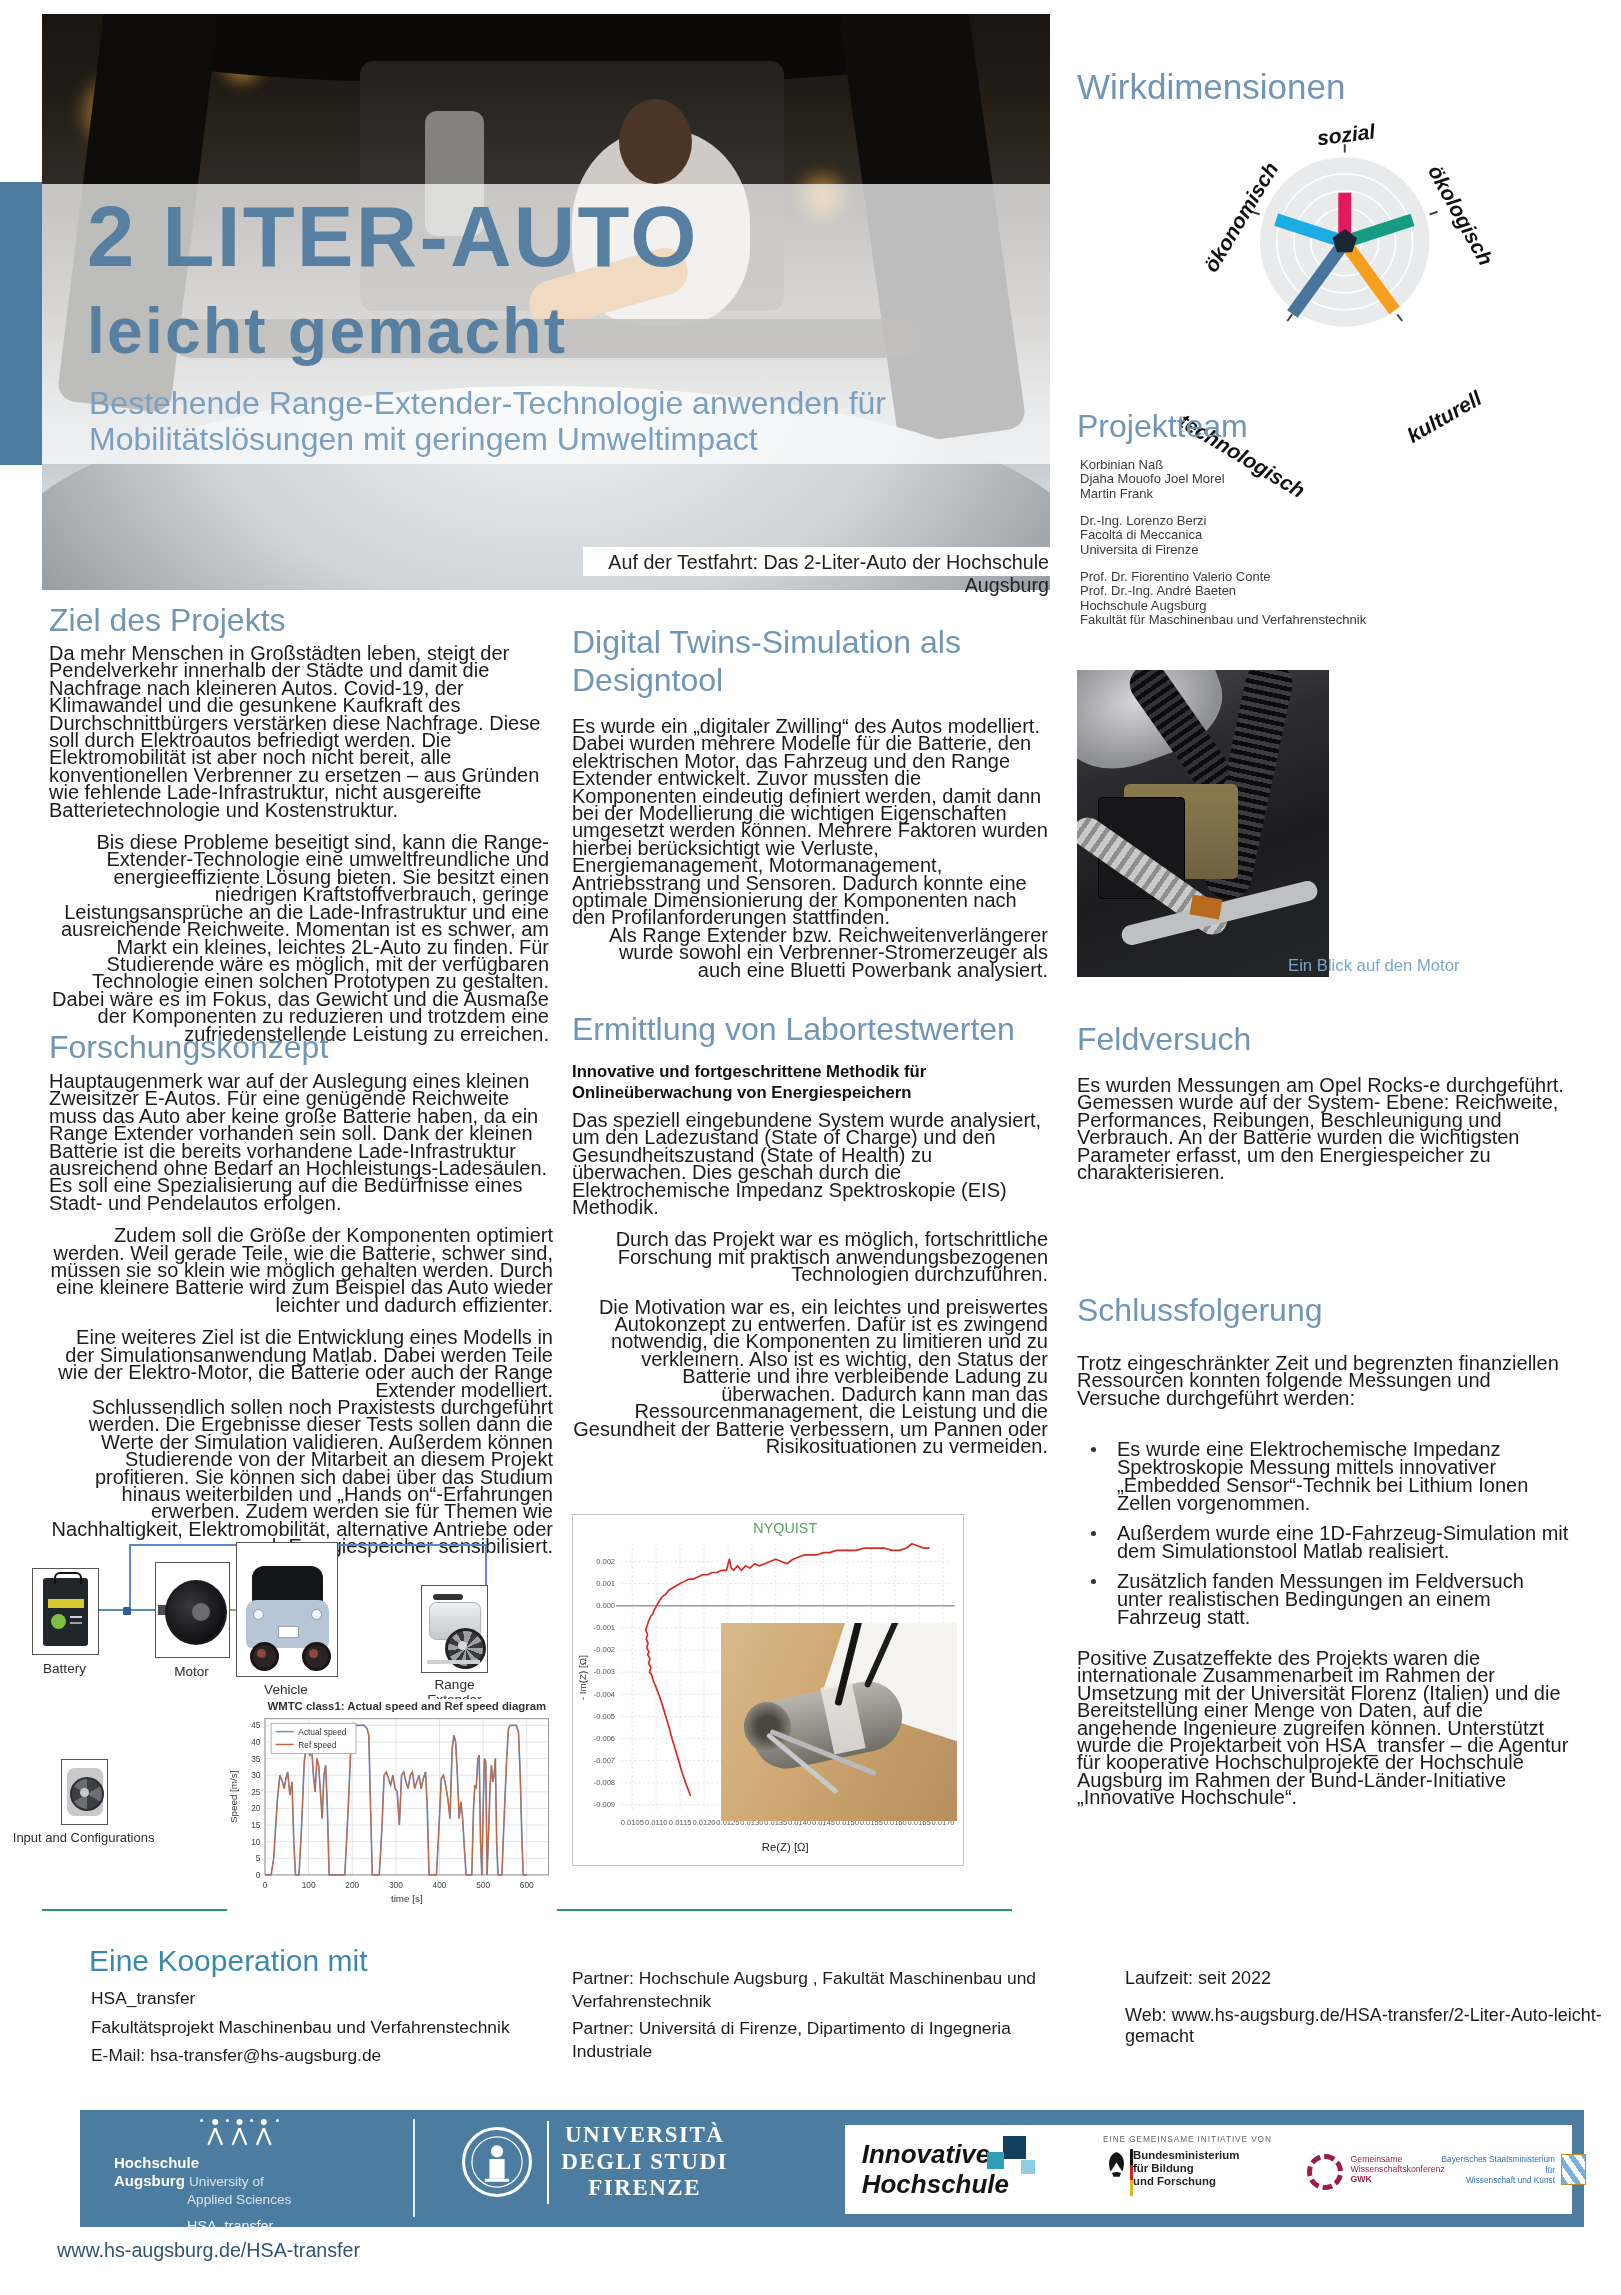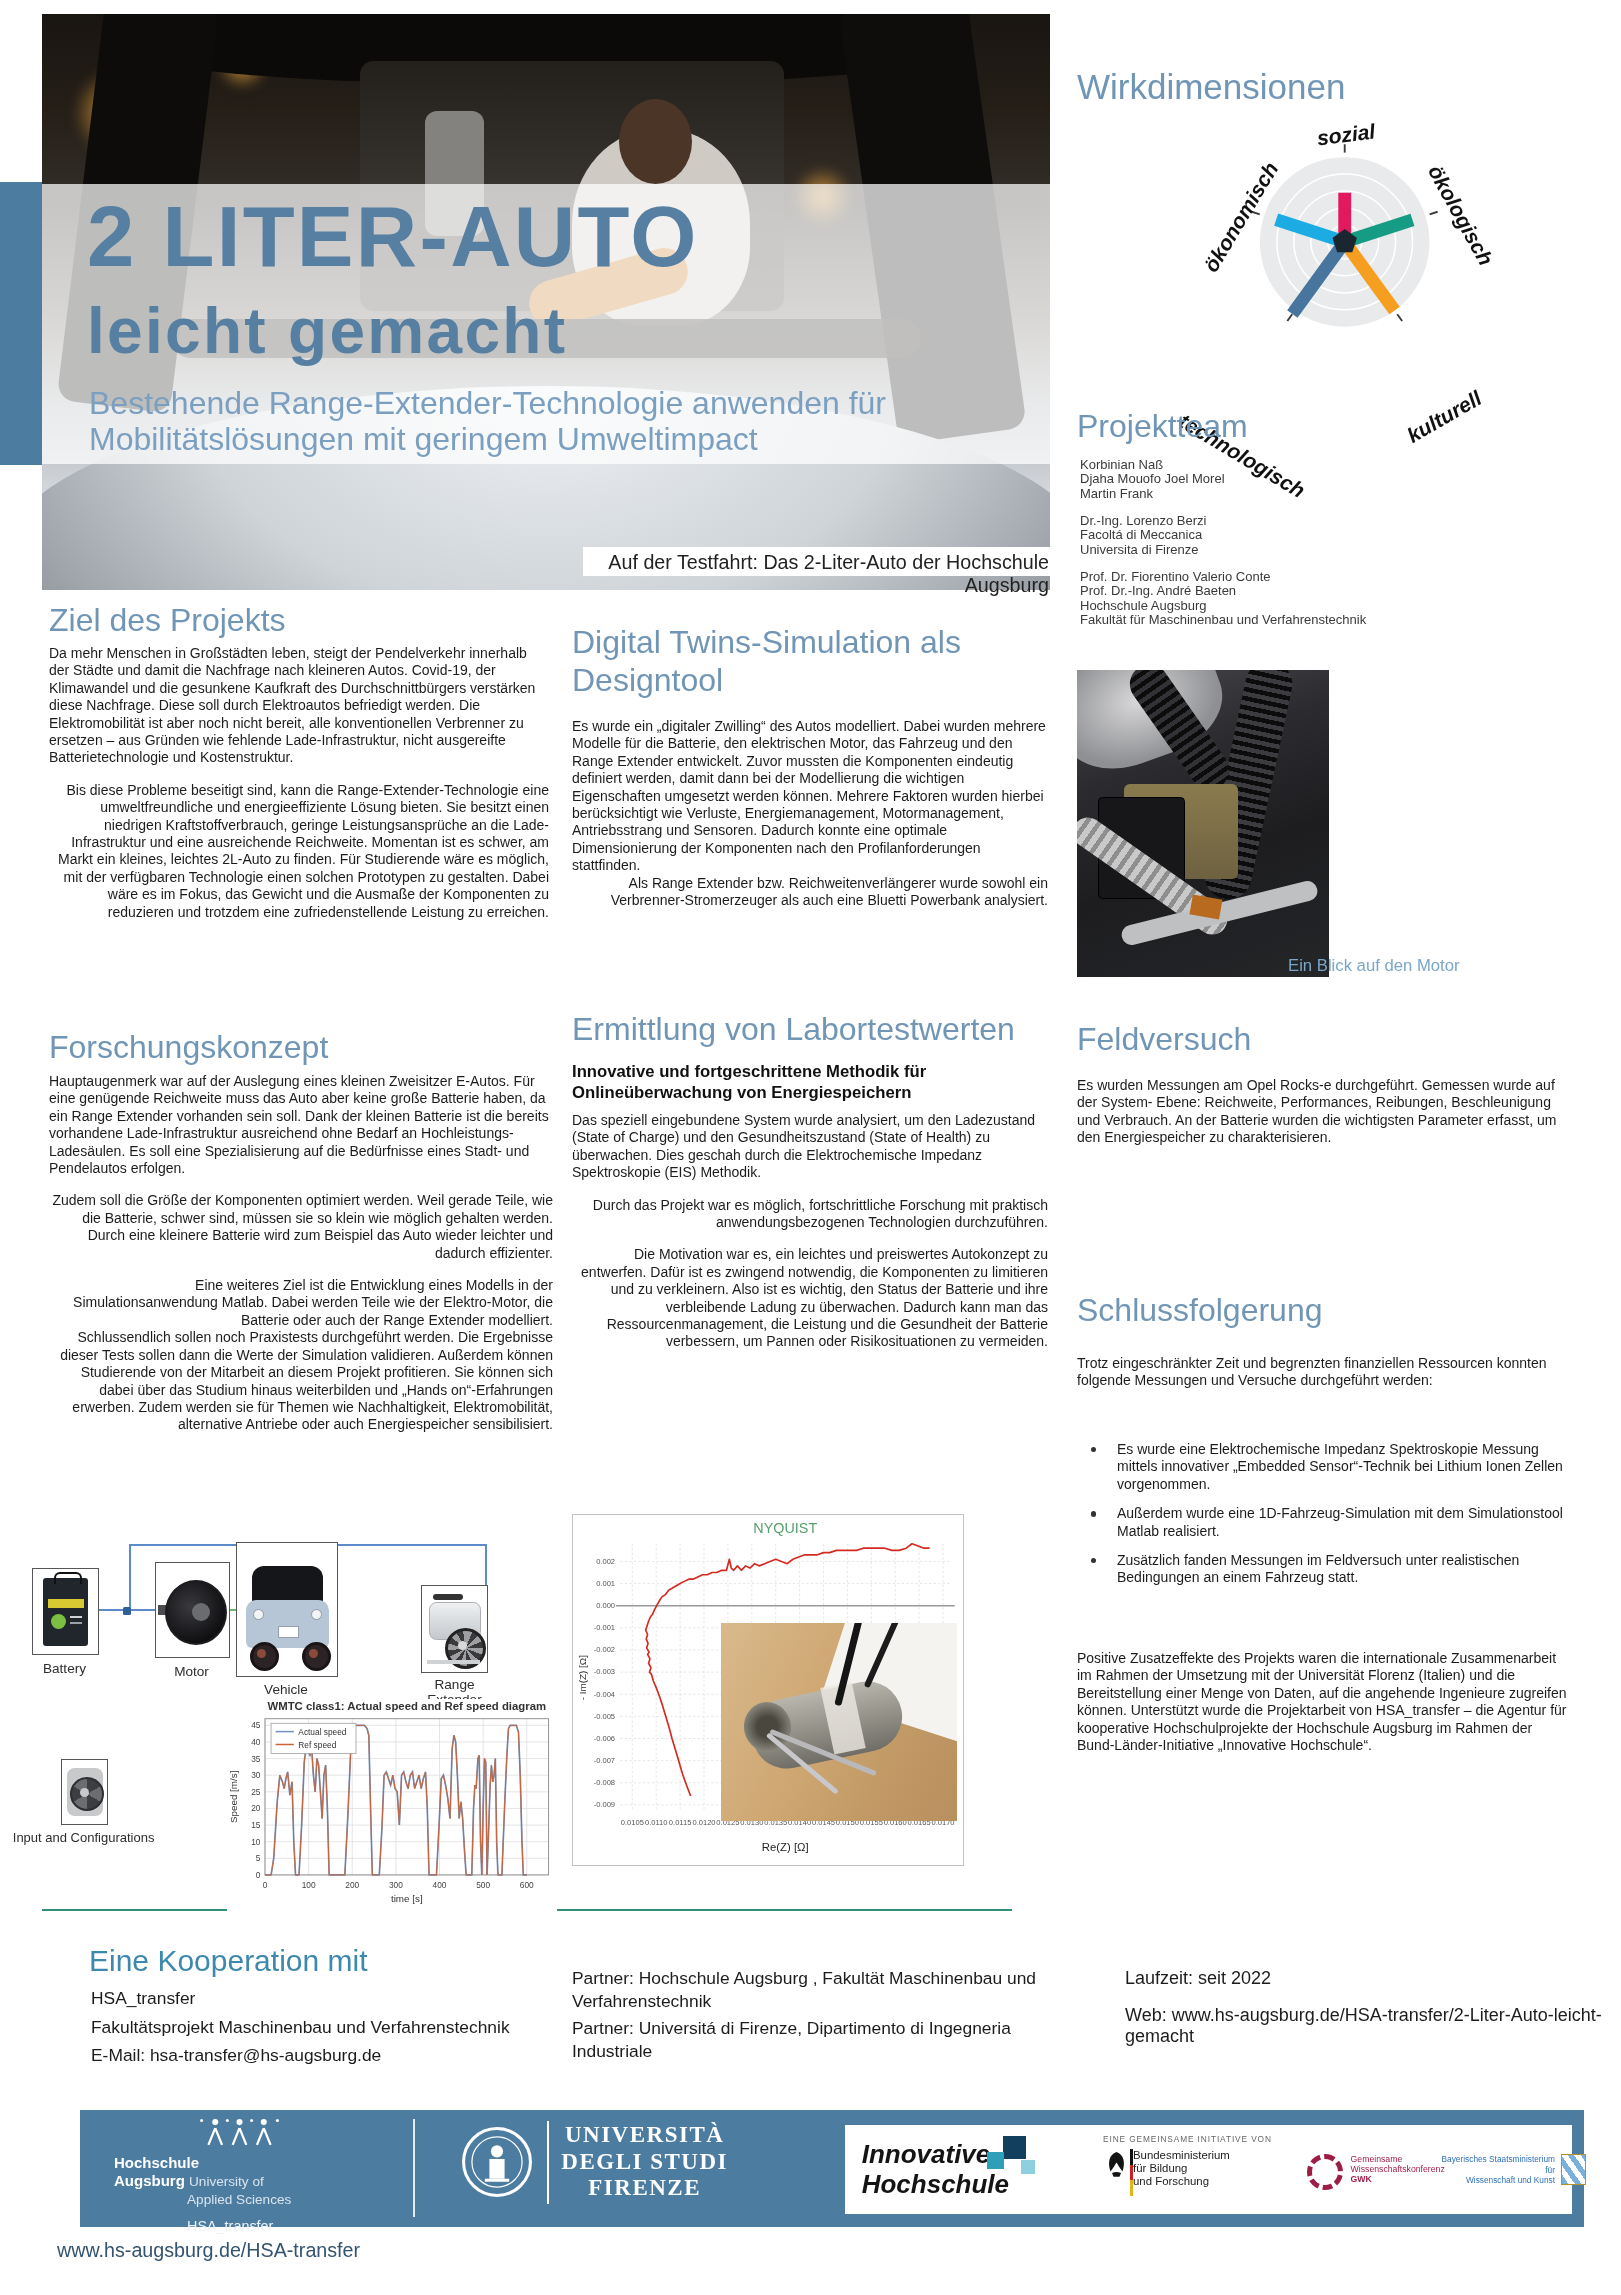--- a/index.html
+++ b/index.html
@@ -24,21 +24,21 @@
   #hp-hood{left:-45px;bottom:-152px;width:1099px;height:356px;background:radial-gradient(ellipse at 50% 0%,#eef1f4 0%,#cfd4d8 45%,#9fa5ab 72%,#686d73 100%);border-radius:50%;}
   #hero-overlay{left:0;top:170px;width:1008px;height:280px;background:rgba(255,255,255,.73);}
   #hero-title1{left:87px;top:188px;font-size:85px;font-weight:bold;color:#567fa2;letter-spacing:2.3px;}
   #hero-title2{left:87px;top:294px;font-size:64px;font-weight:bold;color:#567fa2;letter-spacing:2.3px;}
   #hero-sub1{left:89px;top:385px;font-size:32px;color:#7b9fc0;}
   #hero-sub2{left:89px;top:421px;font-size:32px;color:#7b9fc0;}
   #hero-caption{left:583px;top:547px;width:466px;height:23px;background:#fff;color:#222;
                 font-size:19.7px;text-align:right;padding:3.8px 7.6px 2.3px 0;}
   
   .h-section{font-size:32px;color:#7095b5;}
-  .body-p{font-size:14px;line-height:17.4px;color:#1c1c1c;}
+  .body-p{font-size:20px;line-height:17.4px;color:#1c1c1c;}
   .body-p + .body-p{margin-top:15px;text-align:right;}
   .body-p.cont{margin-top:0;}
   
   #h-ziel{left:49px;top:602px;}
   #ziel-body{left:49px;top:645px;width:500px;}
   #h-forschung{left:49px;top:1029px;}
   #forschung-body{left:49px;top:1073px;width:504px;}
   #h-digital{left:572px;top:623px;width:485px;line-height:38px;}
   #digital-body{left:572px;top:718px;width:476px;}
   #h-labor{left:572px;top:1011px;}
@@ -95,21 +95,21 @@
   .hsa-light{font-weight:normal;color:#d9e4ec;font-size:13.6px;}
   #hsa-transfer{margin-top:9px;font-size:14.4px;color:#eef4f8;}
   #fb-divider{left:333px;top:9px;width:1.5px;height:98px;background:#ffffff;opacity:.85;}
   #unifi-block{left:379px;top:10.6px;display:flex;align-items:center;gap:12px;}
   #unifi-bar{width:2.3px;height:83px;background:#fff;}
   .unifi-line{font-family:"Liberation Serif",serif;font-size:23px;font-weight:bold;letter-spacing:1.5px;color:#fff;line-height:26.5px;text-align:center;}
   #white-box{left:765px;top:15px;width:727px;height:89px;background:#fff;}
   #innov-text{position:absolute;left:16.7px;top:13.6px;font-size:26px;font-style:italic;font-weight:bold;color:#141414;line-height:30px;}
   .sq{position:absolute;}
   #initiative-cap{position:absolute;left:258px;top:9px;font-size:8.3px;letter-spacing:0.9px;color:#666;}
-  #bmbf{position:absolute;left:258px;top:24px;display:flex;gap:0;}
+  #bmbf{position:absolute;left:258px;top:24px;display:flex;gap:0;font-weight:bold;}
   #bmbf-bar{width:3px;height:47px;background:linear-gradient(#111 0 34%,#c22 34% 67%,#e3b417 67% 100%);}
   .bmbf-line{font-size:11.4px;line-height:13px;color:#222;}
   #gwk{position:absolute;left:462px;top:29px;display:flex;gap:7.6px;align-items:flex-start;}
   #gwk-ring{width:26px;height:26px;border:5.3px dashed #9e1d44;border-radius:50%;}
   .gwk-line{font-size:8.7px;line-height:10.2px;color:#a0204a;}
   #bayern{position:absolute;left:587px;top:29px;display:flex;gap:6px;}
   #bayern-text{width:123px;text-align:right;font-size:8.3px;line-height:10.6px;color:#2f71b8;}
   #bayern-crest{width:23px;height:29px;border:1.5px solid #b9912c;
     background:repeating-linear-gradient(55deg,#7ab0dc 0 5.3px,#fff 5.3px 10.6px);}
   #footer-url{left:57px;top:2239px;font-size:19.7px;color:#33536e;}

